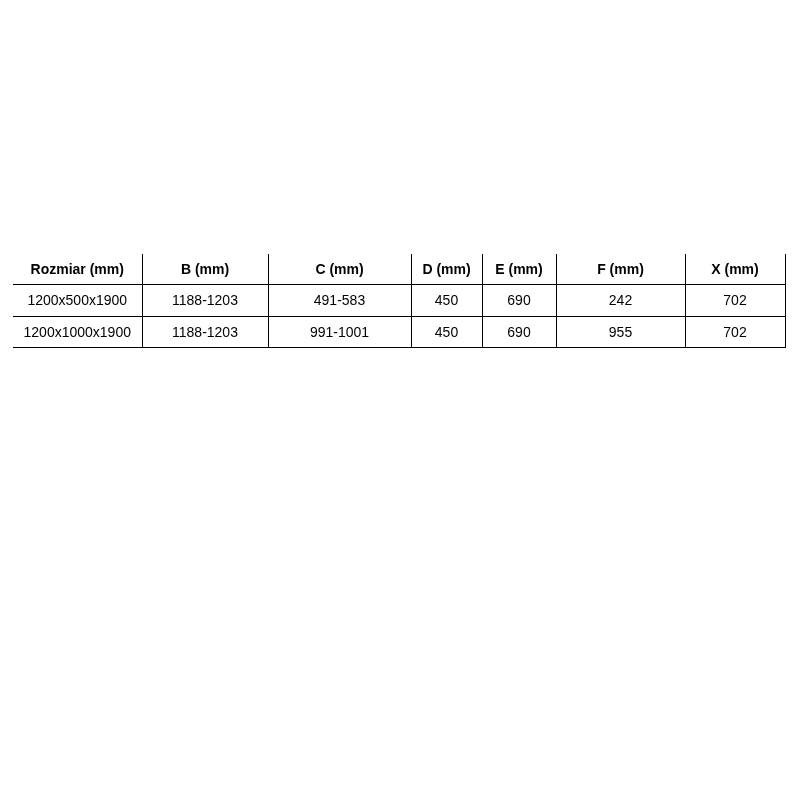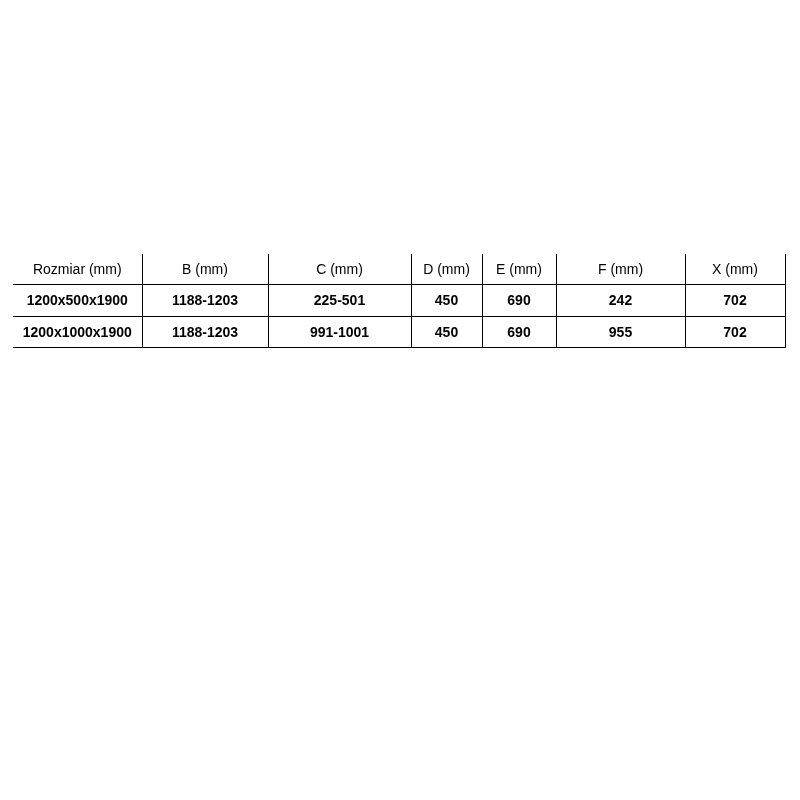--- a/index.html
+++ b/index.html
@@ -31,25 +31,25 @@
     border-top: none;
     border-left: none;
     text-align: center;
     vertical-align: middle;
     padding: 0;
     font-size: 14px;
     white-space: nowrap;
     overflow: hidden;
   }
   table.dims th {
-    font-weight: normal;
+    font-weight: bold;
     height: 30px;
   }
   table.dims td {
-    font-weight: bold;
+    font-weight: normal;
     height: 30.7px;
   }
   col.c-rozmiar { width: 129px; }
   col.c-b { width: 126px; }
   col.c-c { width: 143px; }
   col.c-d { width: 71px; }
   col.c-e { width: 74px; }
   col.c-f { width: 129px; }
   col.c-x { width: 100px; }
 </style>
@@ -75,21 +75,21 @@
         <th>D (mm)</th>
         <th>E (mm)</th>
         <th>F (mm)</th>
         <th>X (mm)</th>
       </tr>
     </thead>
     <tbody>
       <tr>
         <td>1200x500x1900</td>
         <td>1188-1203</td>
-        <td>225-501</td>
+        <td>491-583</td>
         <td>450</td>
         <td>690</td>
         <td>242</td>
         <td>702</td>
       </tr>
       <tr>
         <td>1200x1000x1900</td>
         <td>1188-1203</td>
         <td>991-1001</td>
         <td>450</td>

